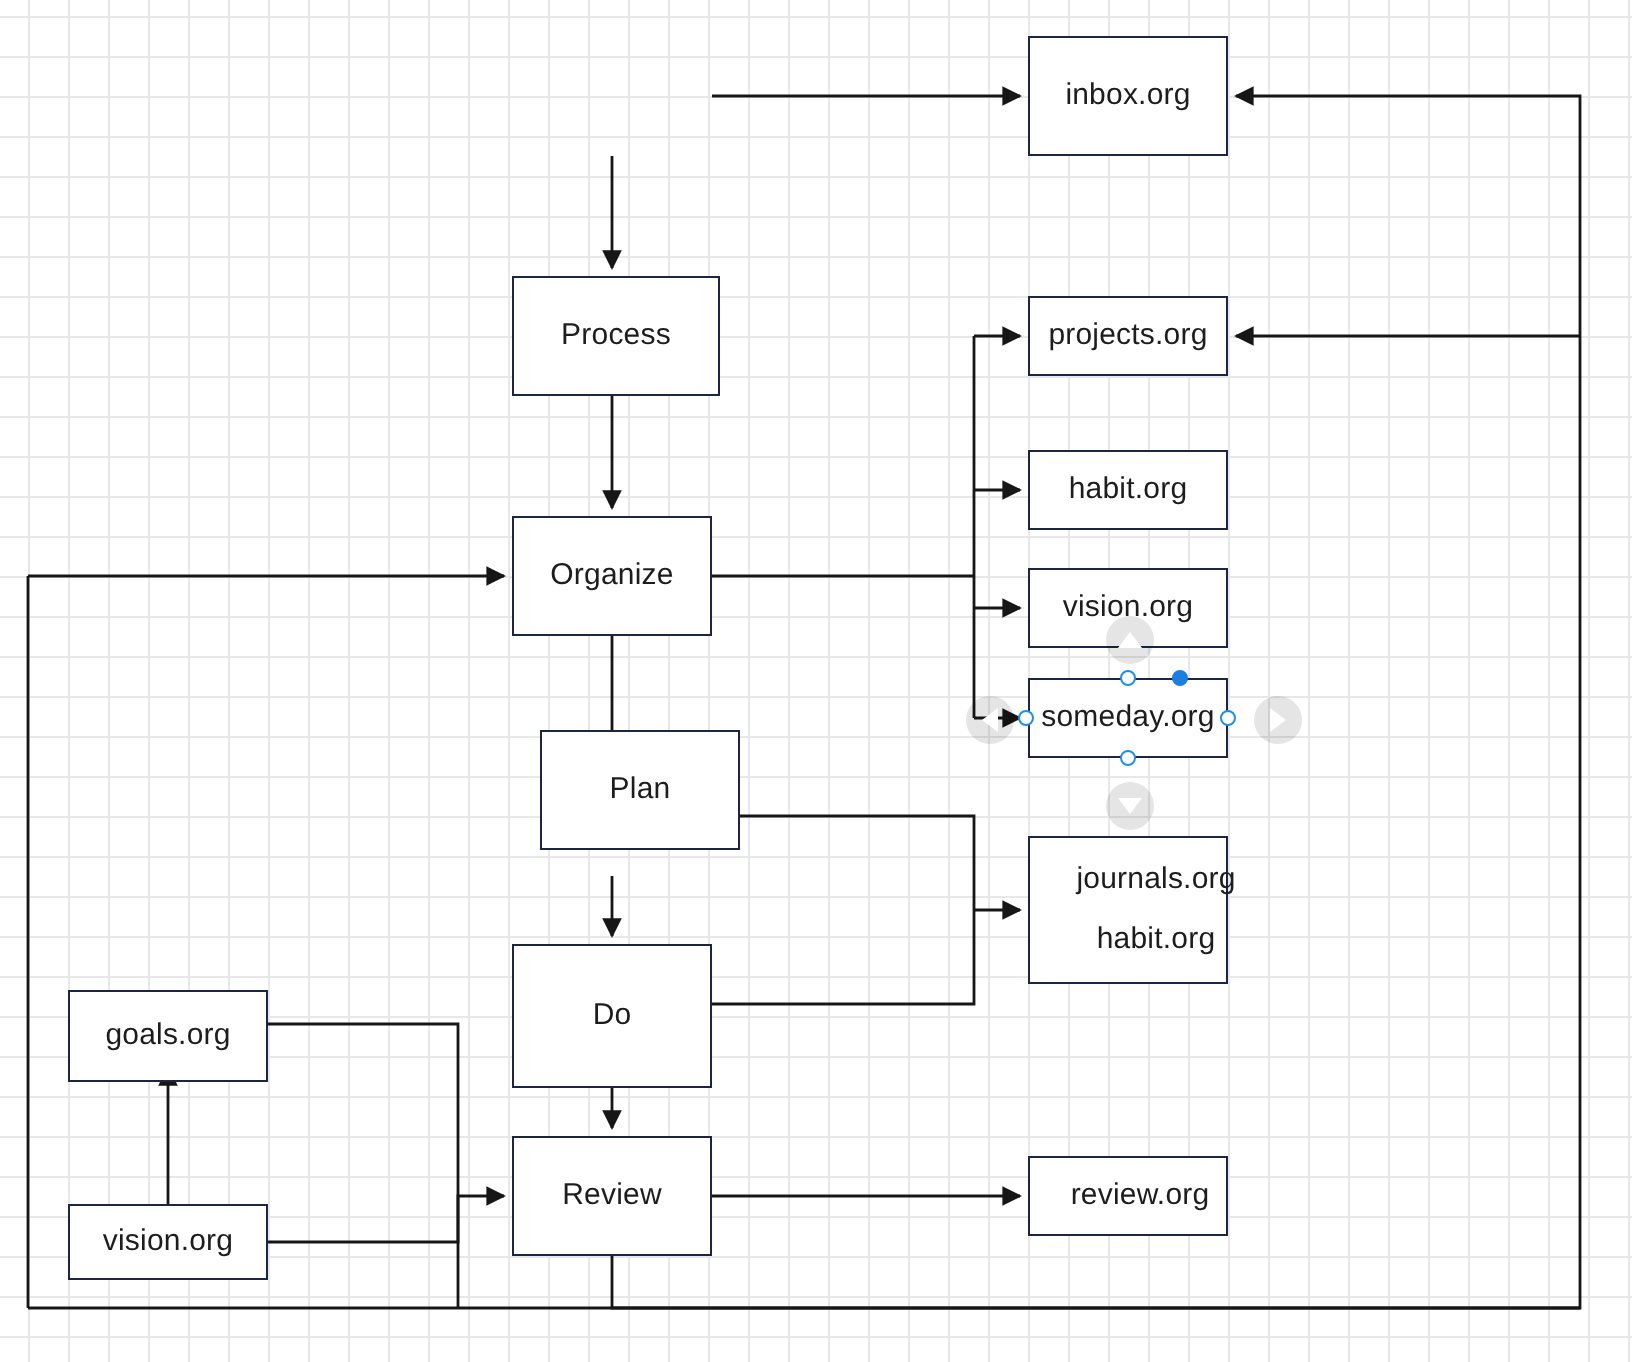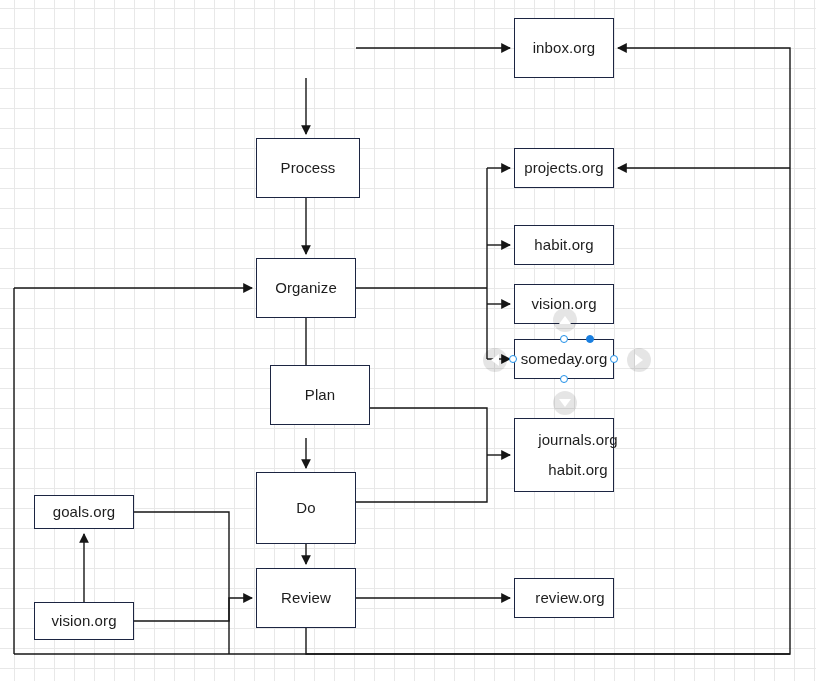--- a/index.html
+++ b/index.html
@@ -168,21 +168,21 @@
 
   <div class="node two-line" style="left:514px; top:418px; width:100px; height:74px;padding-left:28px;">
     <span class="nline">journals.org</span>
     <span class="nline">habit.org</span>
   </div>
 
   <div class="node" style="left:514px; top:578px; width:100px; height:40px;padding-left:12px;">
     <span class="nline">review.org</span>
   </div>
 
-  <div class="node" style="left:34px; top:495px; width:100px; height:34px;">
+  <div class="node" style="left:34px; top:495px; width:100px; height:46px;">
     <span class="nline">goals.org</span>
   </div>
 
   <div class="node" style="left:34px; top:602px; width:100px; height:38px;">
     <span class="nline">vision.org</span>
   </div>
 
   <div class="dir-arrow up" style="left:553px; top:308px;">
       <i></i>
     </div>

